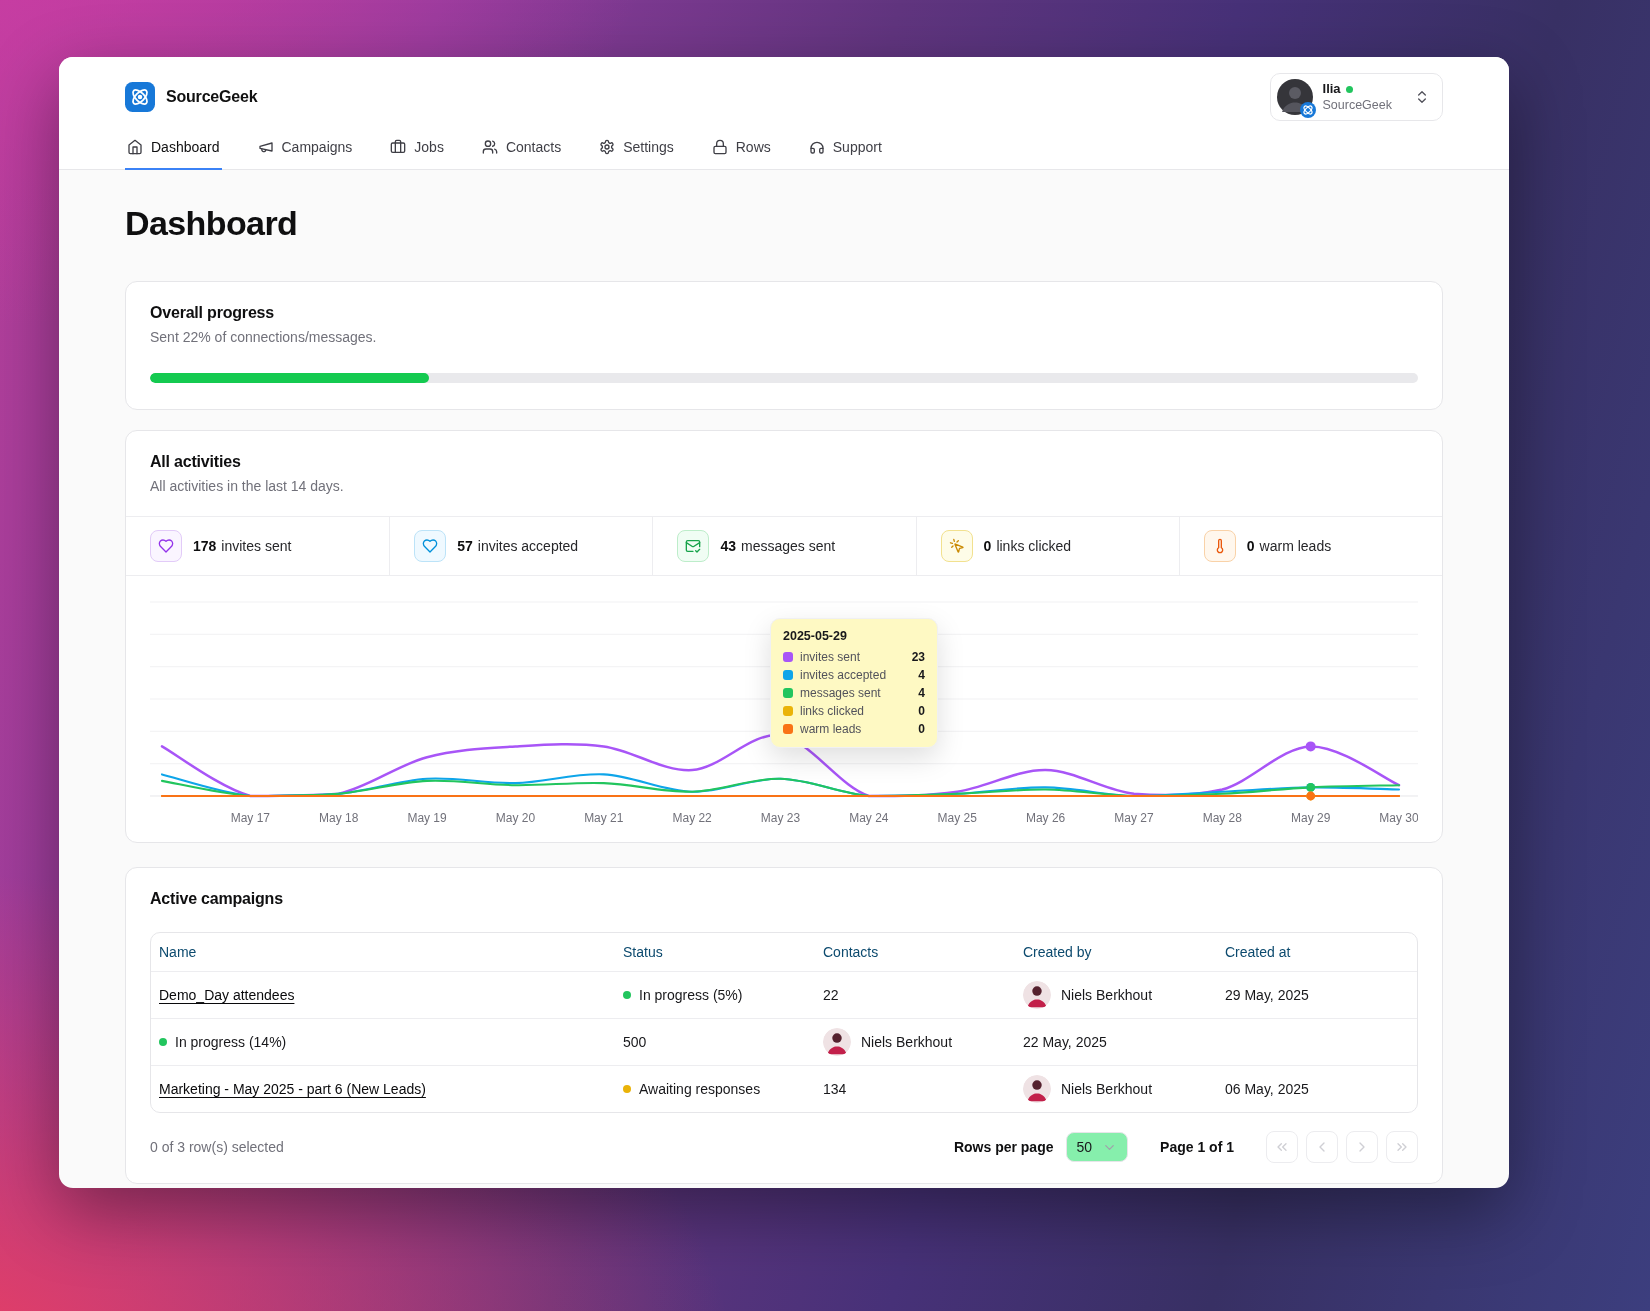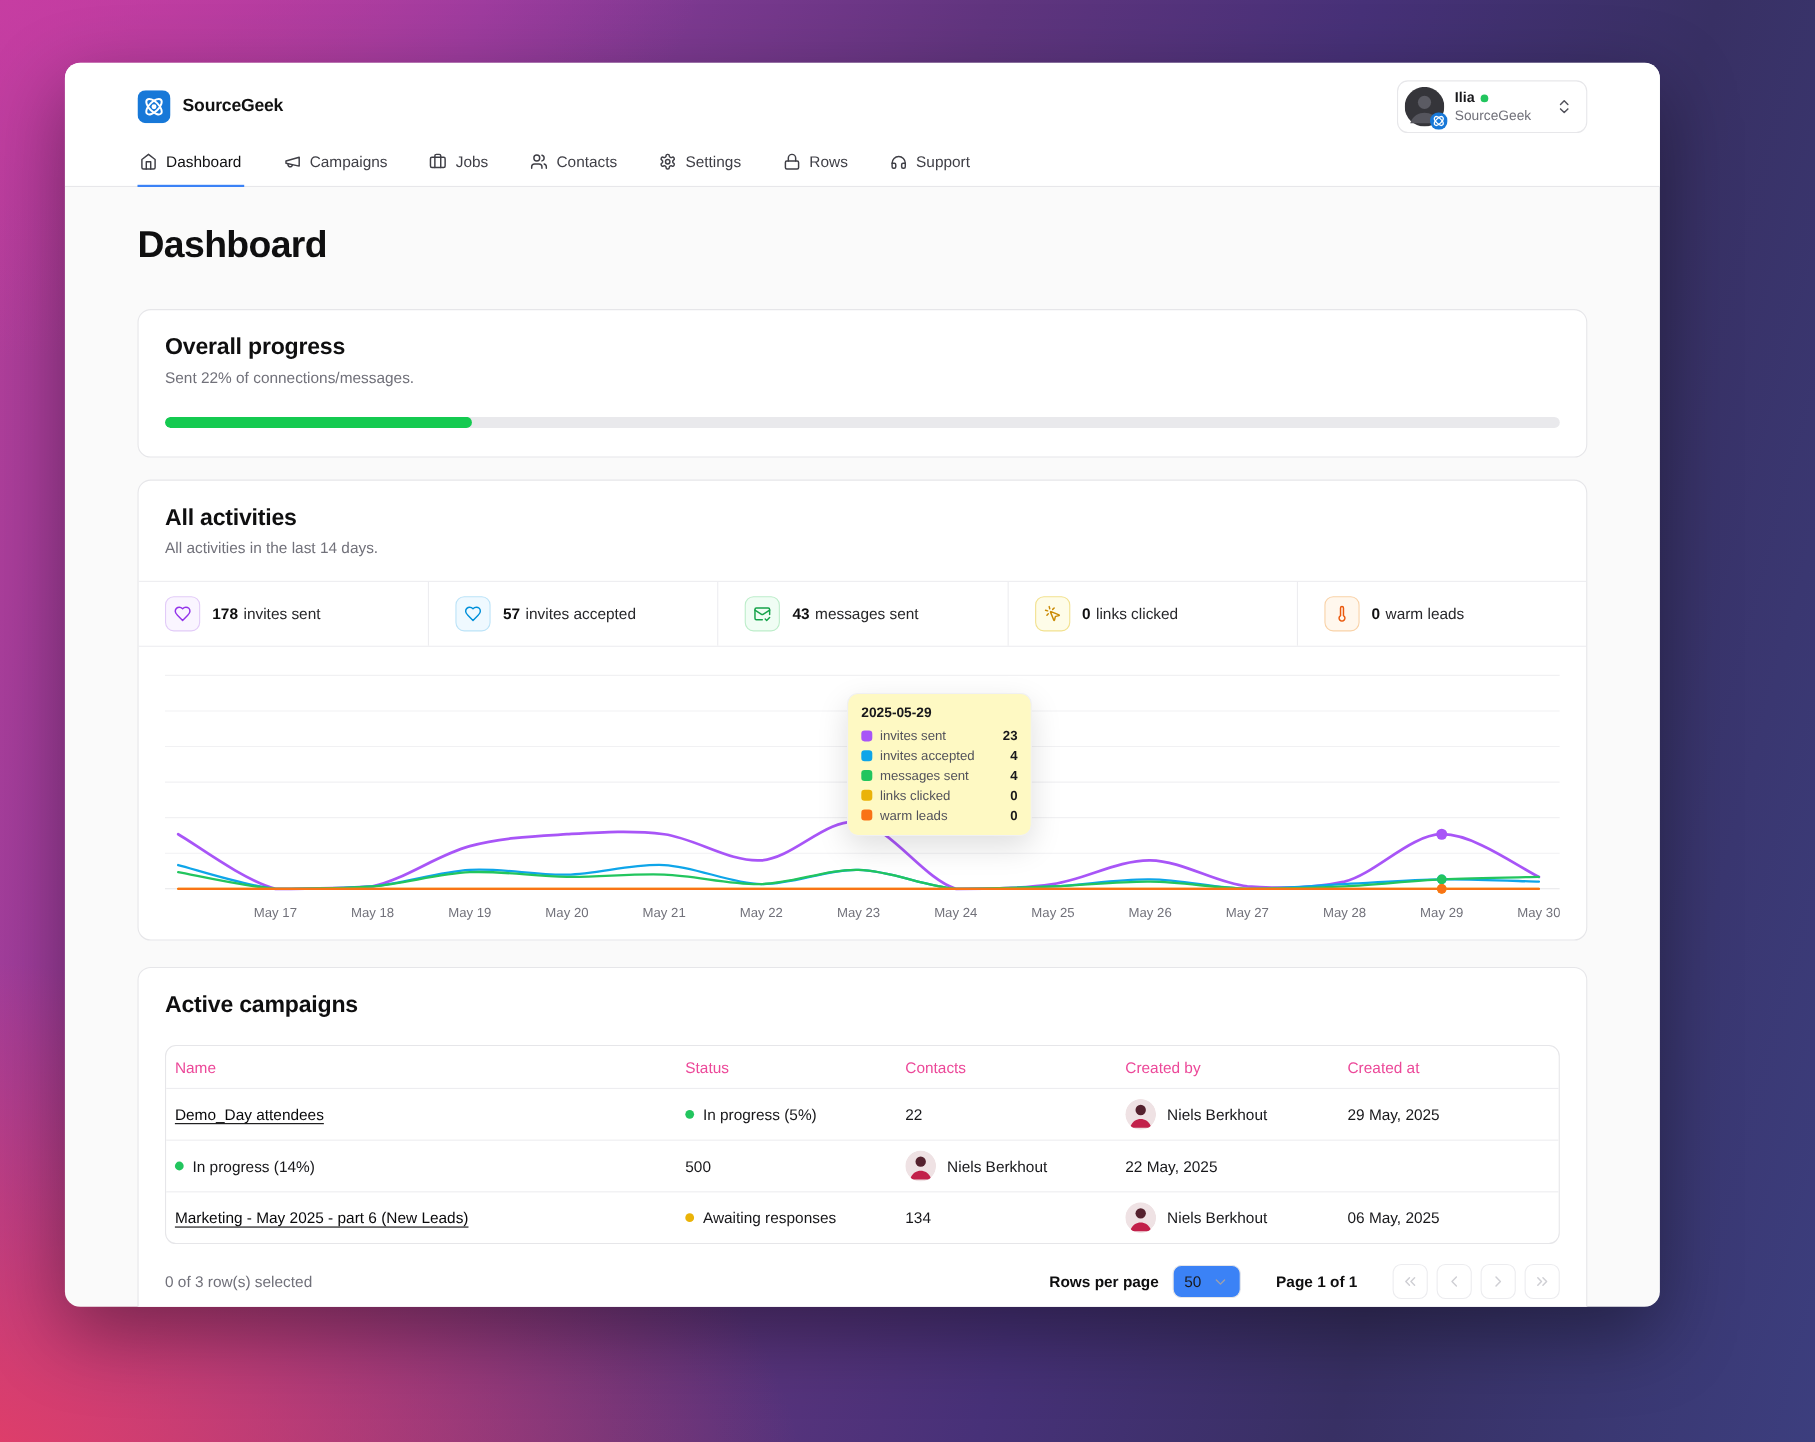--- a/index.html
+++ b/index.html
@@ -32,21 +32,21 @@
   .tabs{display:flex;gap:34px;margin-bottom:-1px;}
   .tab{display:flex;align-items:center;gap:8px;color:#3f3f46;font-size:14px;font-weight:500;
        padding:10px 2px 13px;border-bottom:2px solid transparent;cursor:pointer;text-decoration:none;}
   .tab.active{color:#0f0f10;border-bottom-color:#3b82f6;}
   .tab svg{color:#3f3f46;}
   
   .content{padding:34px 66px 0;}
   .page-title{font-size:34px;font-weight:700;color:#0f0f10;letter-spacing:-.6px;margin:0 0 38px;}
   .card{background:#fff;border:1px solid #e6e6e9;border-radius:12px;}
   .card-head{padding:22px 24px 4px;}
-  .card-title{font-size:21px;font-weight:700;color:#0f0f10;letter-spacing:-.2px;}
+  .card-title{font-size:16px;font-weight:700;color:#0f0f10;letter-spacing:-.2px;}
   .card-sub{font-size:14px;color:#71717a;margin-top:7px;}
   
   .progress{margin:24px 24px 26px;height:10px;border-radius:999px;background:#e9e9ec;overflow:hidden;}
   .progress-fill{height:100%;border-radius:999px;}
   
   .card.activities{margin-top:20px;}
   .stats-row{display:grid;grid-template-columns:repeat(5,1fr);border-top:1px solid #ededf0;border-bottom:1px solid #ededf0;margin-top:18px;}
   .stat{display:flex;align-items:center;gap:11px;padding:13px 24px;border-left:1px solid #ededf0;}
   .stat:first-child{border-left:none;}
   .stat-icon{width:30px;height:30px;border-radius:8px;border:1px solid;display:flex;align-items:center;justify-content:center;flex:0 0 auto;}
@@ -58,32 +58,32 @@
            box-shadow:0 10px 28px rgba(0,0,0,.13);padding:10px 12px 11px;z-index:3;}
   .tooltip-title{font-size:12.5px;font-weight:700;color:#18181b;margin-bottom:7px;}
   .tt-row{display:flex;align-items:center;gap:7px;font-size:12px;color:#52525b;margin-top:4px;}
   .tt-swatch{width:10px;height:10px;border-radius:3px;flex:0 0 auto;}
   .tt-val{margin-left:auto;font-weight:600;color:#18181b;}
   
   .card.campaigns{margin-top:24px;margin-bottom:28px;padding-bottom:20px;}
   .table{border:1px solid #e6e6e9;border-radius:10px;overflow:hidden;margin:20px 24px 0;}
   .tr{display:grid;grid-template-columns:464px 200px 200px 202px 1fr;align-items:center;}
   .tr.row{border-top:1px solid #ededf0;}
-  .th{font-size:14px;font-weight:500;color:#ec4899;padding:11px 8px;}
+  .th{font-size:14px;font-weight:500;color:#0c4a6e;padding:11px 8px;}
   .td{font-size:14px;color:#18181b;padding:9px 8px;}
   .link{color:#09090b;text-decoration:underline;text-underline-offset:2.5px;cursor:pointer;}
   .status{display:flex;align-items:center;gap:8px;}
   .dot{width:8px;height:8px;border-radius:50%;flex:0 0 auto;}
   .byline{display:flex;align-items:center;gap:10px;}
   .tbl-avatar svg{display:block;border-radius:50%;}
   .table-footer{display:flex;align-items:center;margin:18px 24px 0;}
   .sel-info{font-size:14px;color:#71717a;}
   .footer-right{margin-left:auto;display:flex;align-items:center;gap:32px;}
   .rpp{display:flex;align-items:center;gap:12px;font-size:14px;font-weight:700;color:#0f0f10;}
-  .select{display:flex;align-items:center;gap:10px;border:1px solid #e6e6e9;border-radius:8px;background:#3b82f6;
+  .select{display:flex;align-items:center;gap:10px;border:1px solid #e6e6e9;border-radius:8px;background:#86efac;
           padding:6px 10px;font-size:14px;font-weight:400;color:#18181b;cursor:pointer;}
   .select .chev{color:#a1a1aa;display:flex;}
   .page-info{font-size:14px;font-weight:700;color:#0f0f10;}
   .pager{display:flex;gap:8px;}
   .pbtn{width:32px;height:32px;border:1px solid #ececef;border-radius:8px;background:#fff;color:#cfcfd4;
         display:flex;align-items:center;justify-content:center;cursor:pointer;padding:0;}
 </style>
 </head>
 <body>
 

